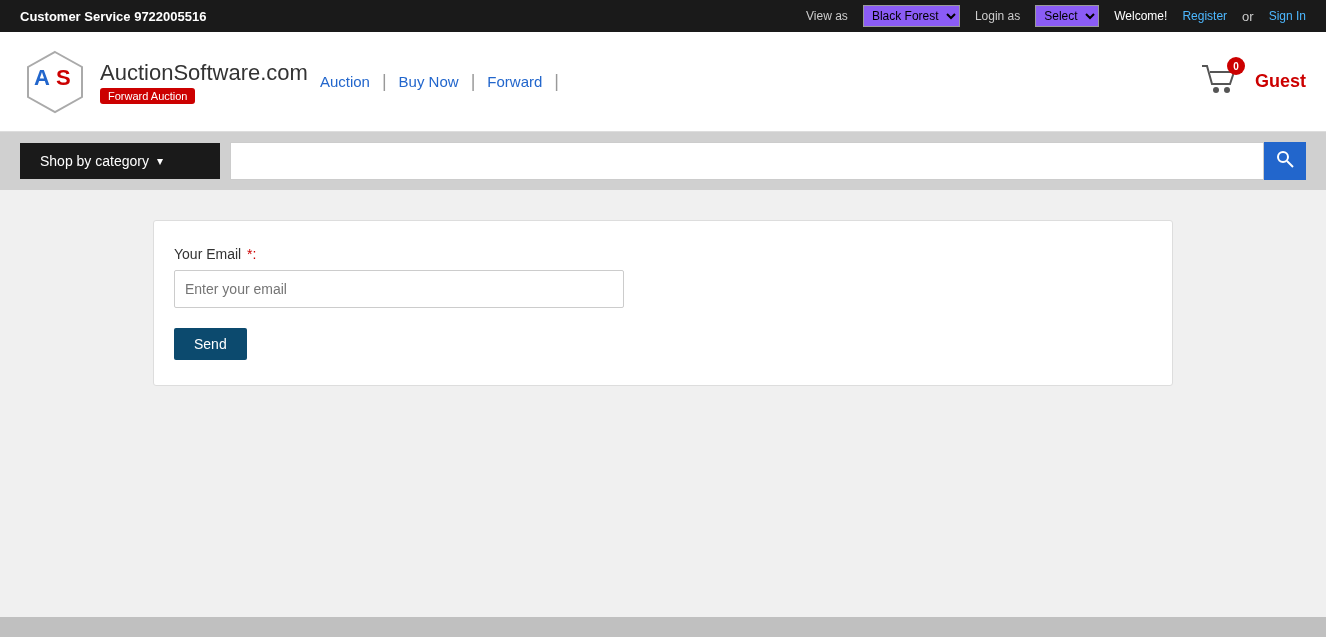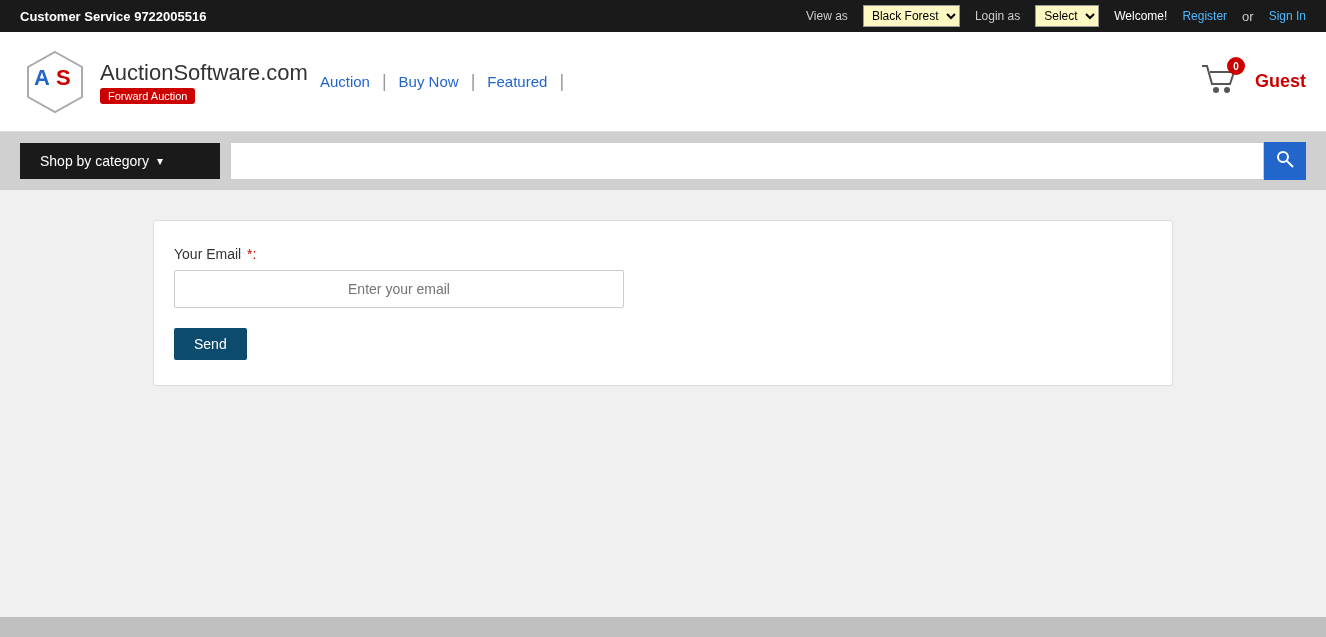--- a/index.html
+++ b/index.html
@@ -22,21 +22,21 @@
     .top-bar .top-bar-right {
       display: flex;
       align-items: center;
       gap: 15px;
     }
     .top-bar label {
       color: #ccc;
       font-size: 12px;
     }
     .top-bar select {
-      background: #fef9c3;
+      background: #8b5cf6;
       border: 1px solid #999;
       padding: 2px 4px;
       font-size: 12px;
       cursor: pointer;
     }
     .top-bar .welcome-text {
       color: #fff;
       font-size: 12px;
     }
     .top-bar .register-link {
@@ -227,21 +227,20 @@
     }
     .form-group input[type="email"] {
       width: 450px;
       height: 38px;
       border: 1px solid #ccc;
       padding: 0 10px;
       font-size: 14px;
       color: #999;
       outline: none;
       border-radius: 2px;
-      text-align: center;
     }
     .send-btn {
       background: #0c4a6e;
       color: #fff;
       border: none;
       padding: 8px 20px;
       font-size: 14px;
       cursor: pointer;
       border-radius: 2px;
     }
@@ -291,21 +290,21 @@
       <span class="logo-name">AuctionSoftware.com</span>
       <span class="logo-badge">Forward Auction</span>
     </div>
   </a>
 
   <nav class="nav-links">
     <a href="#">Auction</a>
     <span class="separator">|</span>
     <a href="#">Buy Now</a>
     <span class="separator">|</span>
-    <a href="#">Featured</a>
+    <a href="#">Forward</a>
     <span class="separator">|</span>
   </nav>
 
   <div class="cart-section">
     <div class="cart-icon-wrap">
       <svg class="cart-svg" viewBox="0 0 40 35" fill="none" stroke="#555" stroke-width="2">
         <path d="M2 4 h5 l5 18 h18 l4 -12 H10"></path>
         <circle cx="16" cy="28" r="3" fill="#555" stroke="none"></circle>
         <circle cx="27" cy="28" r="3" fill="#555" stroke="none"></circle>
       </svg>

